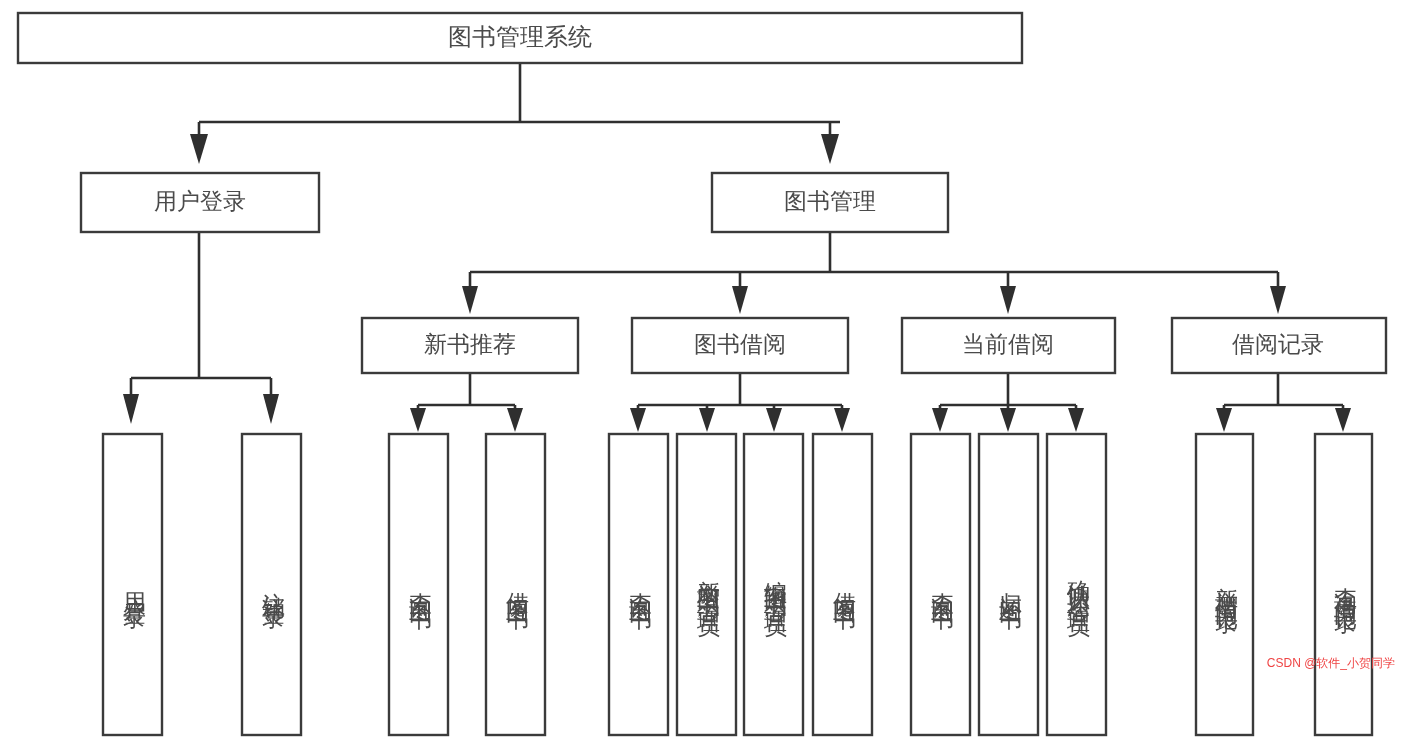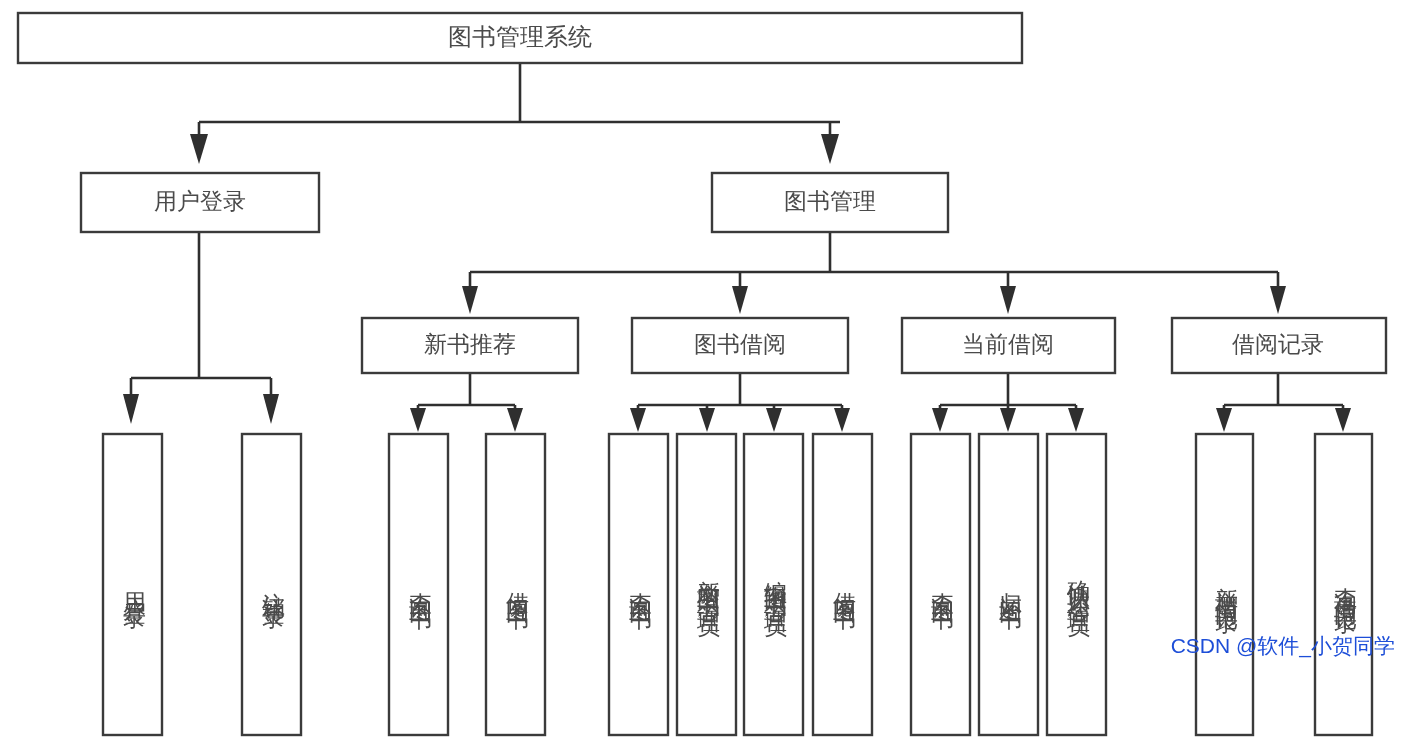--- a/index.html
+++ b/index.html
@@ -58,23 +58,23 @@
   }
   .label-v {
     font-size: 23px;
     writing-mode: vertical-rl;
     text-orientation: upright;
     letter-spacing: 5px;
   }
   .watermark {
     position: absolute;
     right: 10px;
-    bottom: 22px;
-    font-size: 21px;
-    color: #1d4ed8;
+    bottom: 10px;
+    font-size: 12px;
+    color: #ef4444;
     font-family: "Liberation Sans", "DejaVu Sans", sans-serif;
     white-space: nowrap;
     pointer-events: none;
     user-select: none;
   }
 </style>
 </head>
 <body>
 
 <div id="diagram-root">

